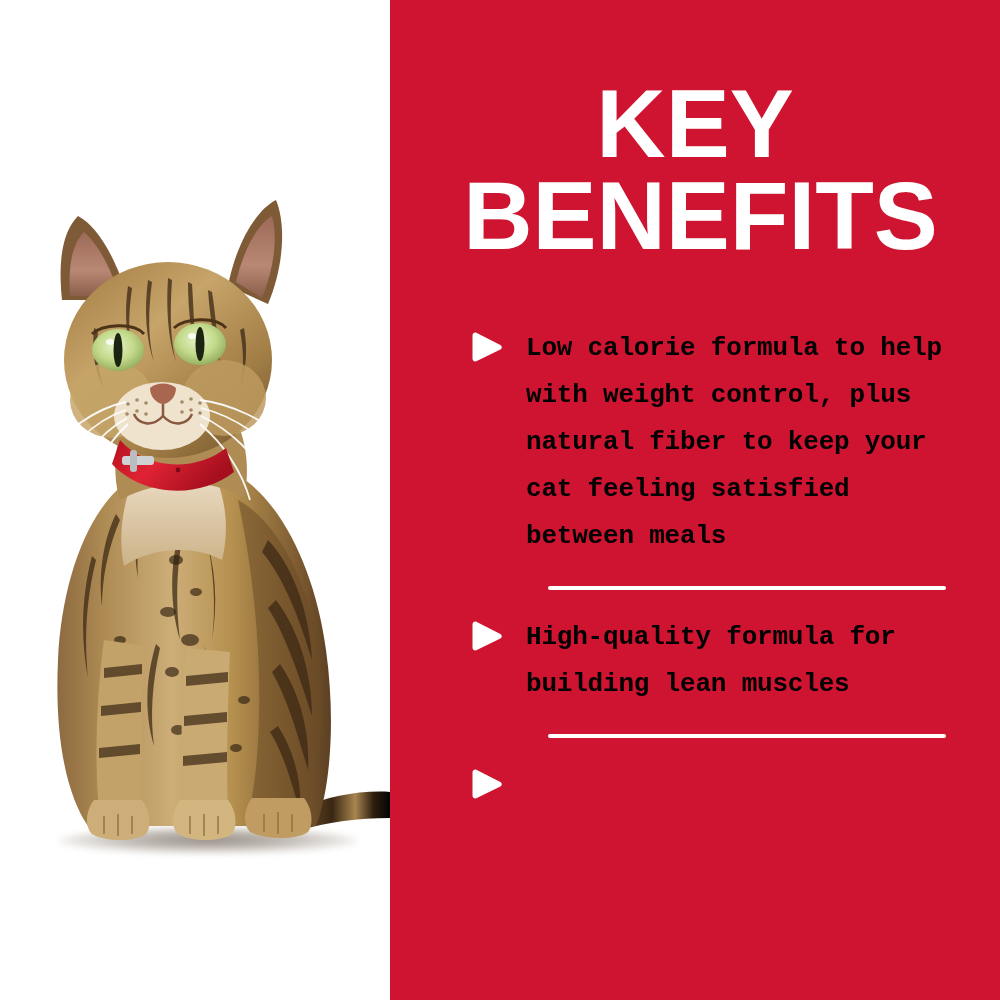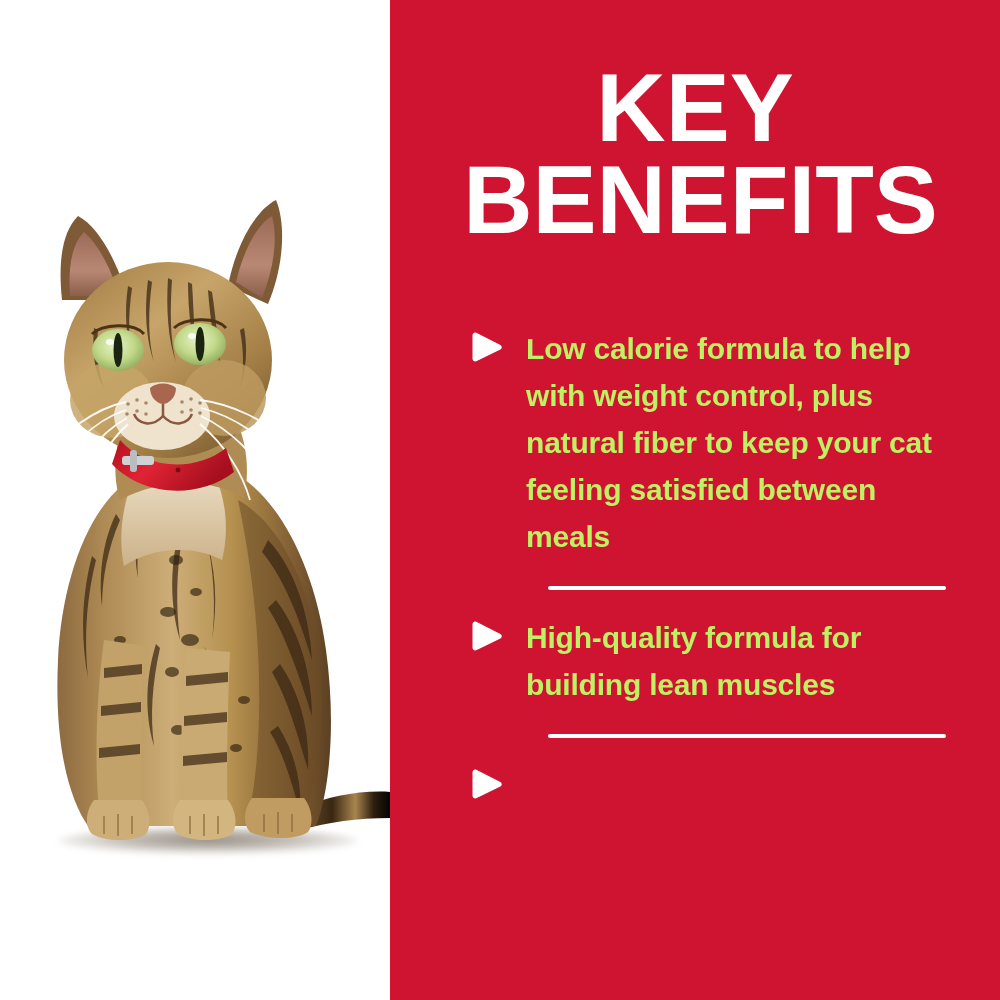--- a/index.html
+++ b/index.html
@@ -54,21 +54,21 @@
   
   .red-panel {
     position: absolute;
     left: 390px; top: 0;
     width: 610px; height: 1000px;
     background: #ce1430;
   }
 
   .headline {
     position: absolute;
-    left: 0; top: 62px;
+    left: 0; top: 78px;
     width: 610px;
     text-align: center;
     color: #ffffff;
     font-family: "Liberation Sans", sans-serif;
     font-weight: bold;
     font-size: 96px;
     line-height: 92px;
     letter-spacing: 0px;
   }
   .headline .l1 { display:block; }
@@ -88,24 +88,24 @@
   }
   .bullet-icon {
     flex: 0 0 auto;
     width: 40px;
     margin-top: 7px;
     margin-right: 18px;
   }
   .bullet-icon svg { display:block; }
   .benefit-text {
     flex: 1 1 auto;
-    color: #bef264;
-    font-family: Liberation Sans, sans-serif;
+    color: #000000;
+    font-family: Liberation Mono, monospace;
     font-weight: bold;
-    font-size: 30px;
+    font-size: 26px;
     line-height: 47px;
     letter-spacing: -0.2px;
   }
   .divider {
     height: 4px;
     background: #ffffff;
     border-radius: 2px;
     margin: 24px 0 24px 80px;
     width: 398px;
   }

